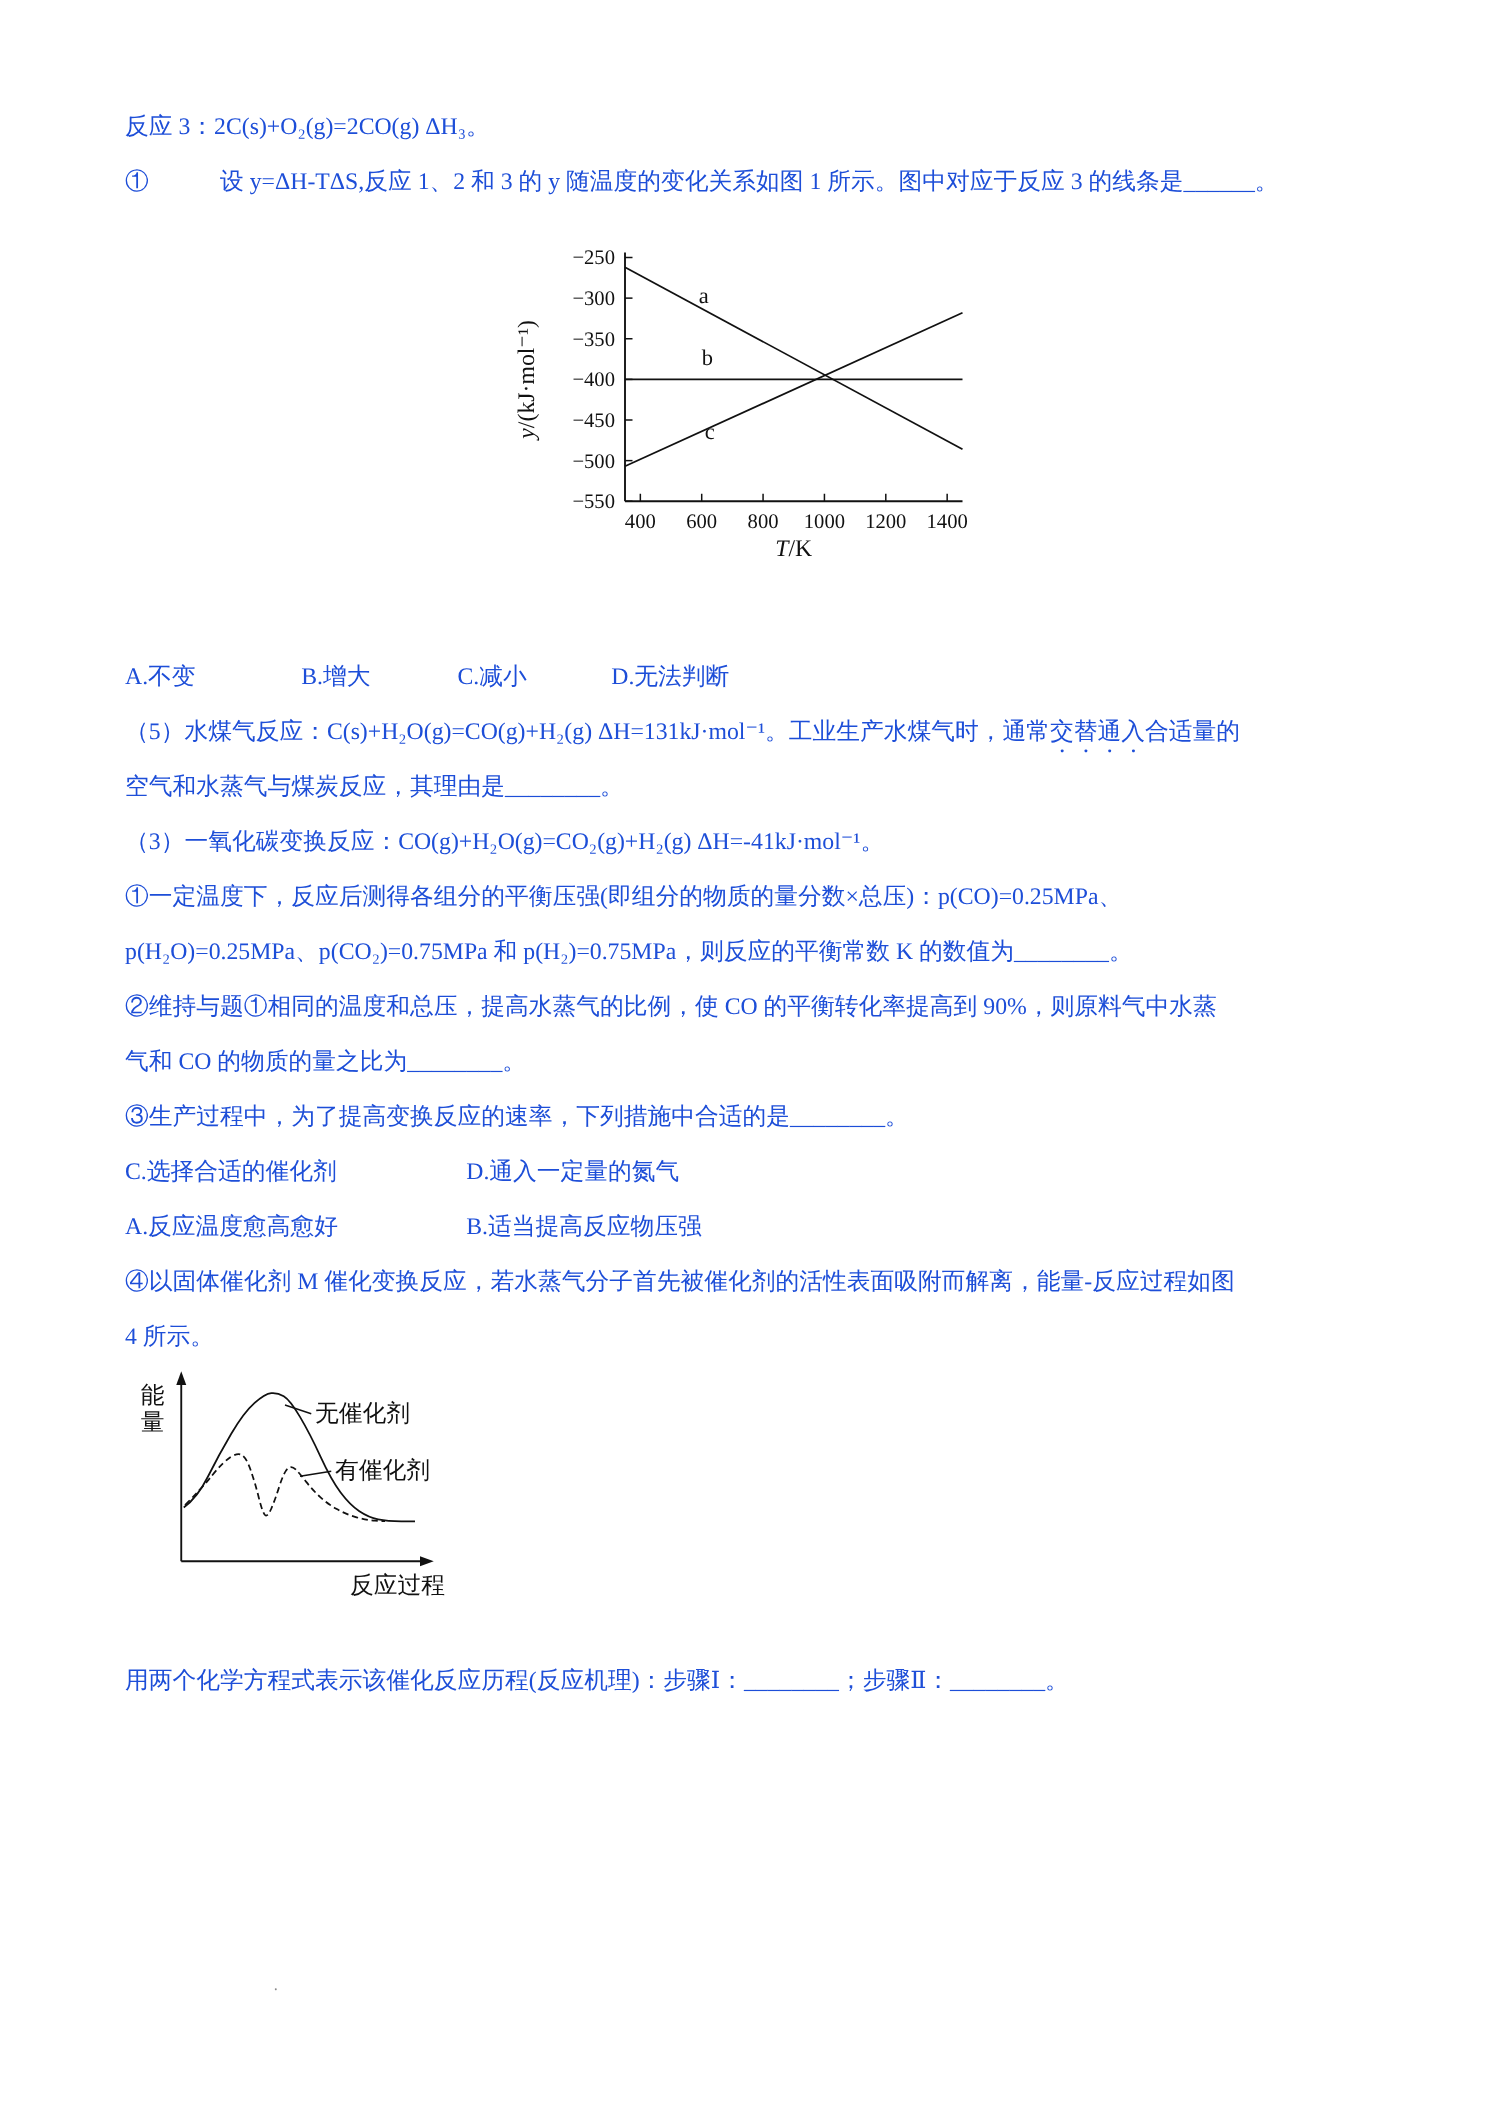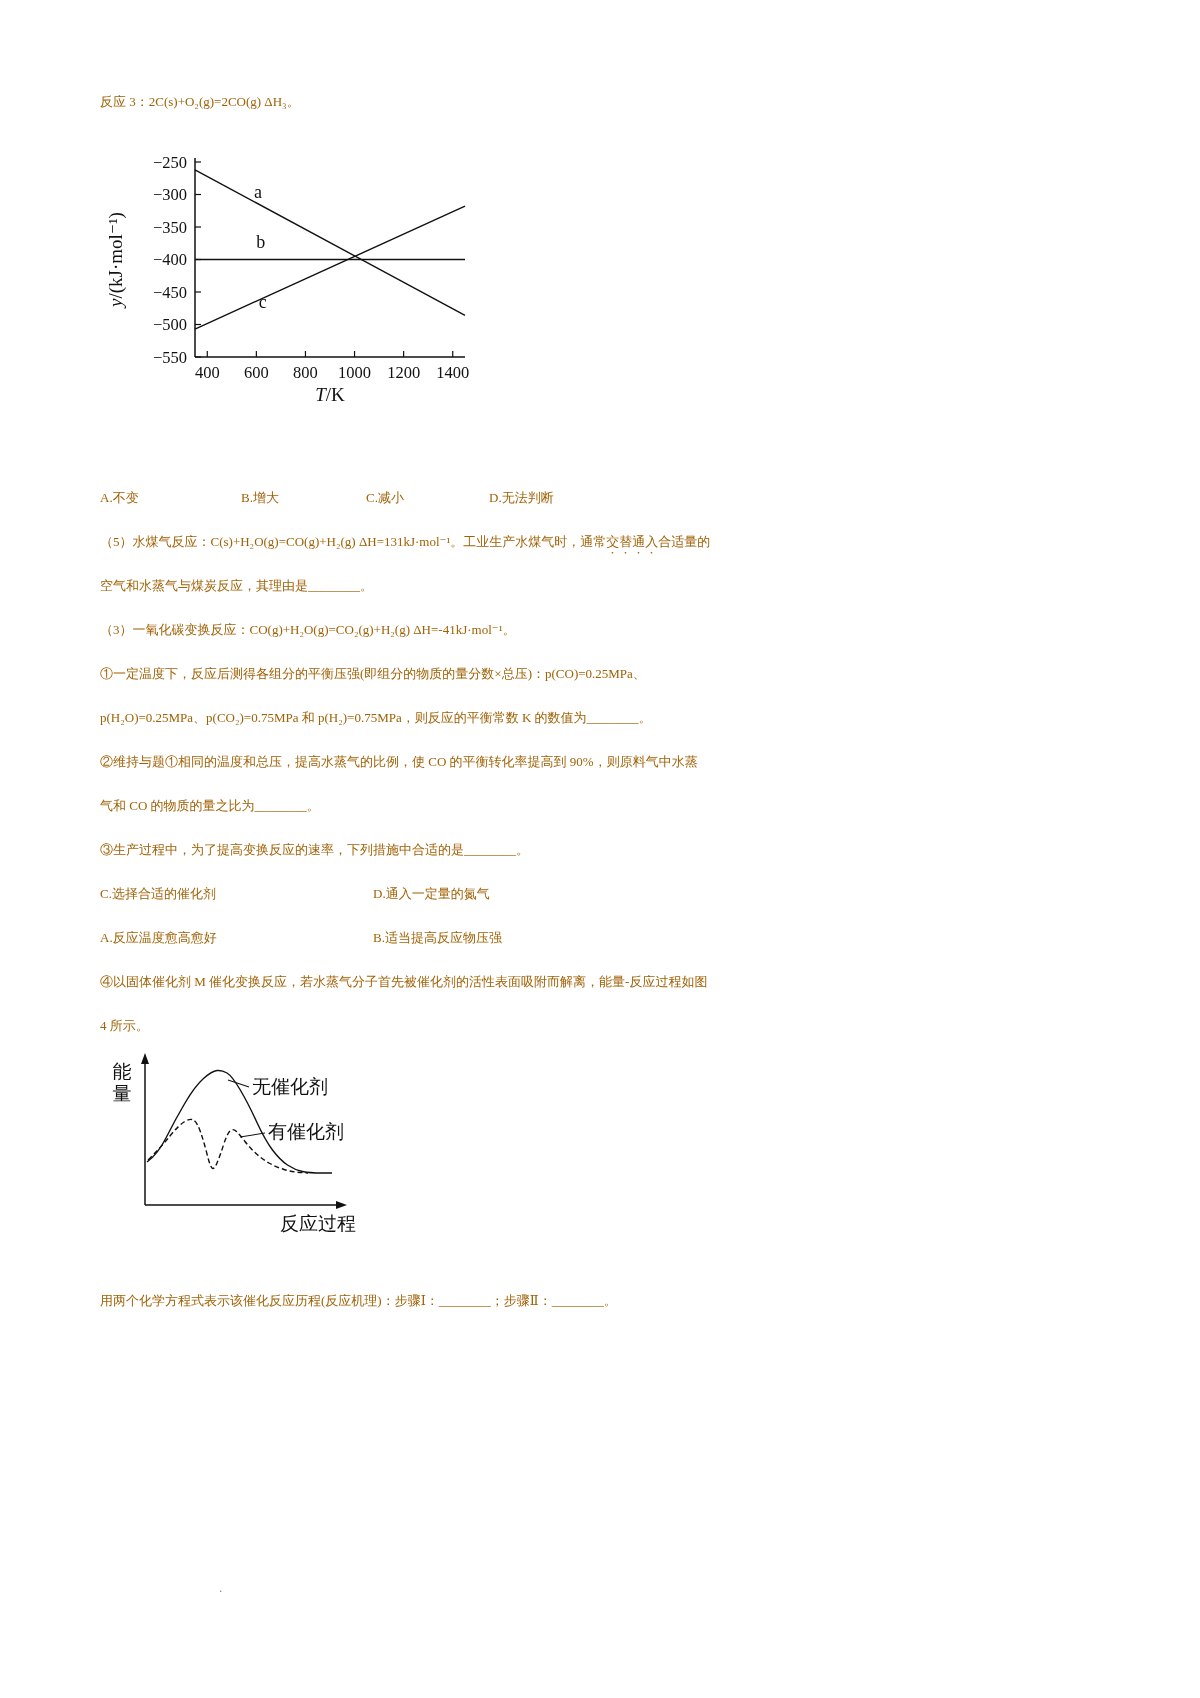--- a/index.html
+++ b/index.html
@@ -11,39 +11,39 @@
   .page {
     position: relative;
     width: 1200px;
     height: 1698px;
     margin: 0 auto;
     background: #ffffff;
     overflow: hidden;
     padding: 80px 100px 0 100px;
   }
   .line {
-    font-size: 13px;
+    font-size: 19px;
     line-height: 44px;
     white-space: pre;
-    color: #a16207;
+    color: #1d4ed8;
   }
   .options { display: flex; white-space: pre; gap: 28px; }
   .options .col { flex: 0 0 auto; display: inline-block; }
   .w1 { width: 113px; }
   .w2 { width: 97px; }
   .w3 { width: 95px; }
   .wbig { width: 245px; }
   .emph {
     -webkit-text-emphasis: filled dot;
     -webkit-text-emphasis-position: under right;
     text-emphasis: filled dot;
     text-emphasis-position: under right;
     margin-top: 23px;
   }
-  figure.fig1 { margin: 28px 0 74px 0; height: 250px; }
+  figure.fig1 { margin: 28px 0 74px 0; height: 250px; text-align: center; }
   figure.fig2 { margin: 0; height: 195px; }
   .final-line { margin-top: 36px; }
   svg text {
     font-family: "Liberation Serif", "DejaVu Serif", serif;
     fill: #111;
   }
   .tick   { font-size: 16.5px; }
   .alabel { font-size: 19px; }
   .slabel { font-size: 18px; }
   .it     { font-style: italic; }
@@ -55,20 +55,21 @@
     color: #888;
   }
 </style>
 </head>
 <body>
 
 <div class="page">
 
   <p class="line">反应 3：2C(s)+O₂(g)=2CO(g) ΔH₃。</p>
 
+  <p class="line">①　　　设 y=ΔH-TΔS,反应 1、2 和 3 的 y 随温度的变化关系如图 1 所示。图中对应于反应 3 的线条是______。</p>
 
   <figure class="fig1">
     <svg id="fig1svg" width="390" height="250" viewBox="0 0 390 250">
         <line x1="95" y1="6" x2="95" y2="205" stroke="#111" stroke-width="1.5"></line>
         <line x1="95" y1="205" x2="365" y2="205" stroke="#111" stroke-width="1.5"></line>
         <line x1="95" y1="10" x2="101" y2="10" stroke="#111" stroke-width="1.2"></line>
         <text x="87" y="15.5" text-anchor="end" class="tick">−250</text>
         <line x1="95" y1="42.5" x2="101" y2="42.5" stroke="#111" stroke-width="1.2"></line>
         <text x="87" y="48" text-anchor="end" class="tick">−300</text>
         <line x1="95" y1="75" x2="101" y2="75" stroke="#111" stroke-width="1.2"></line>

